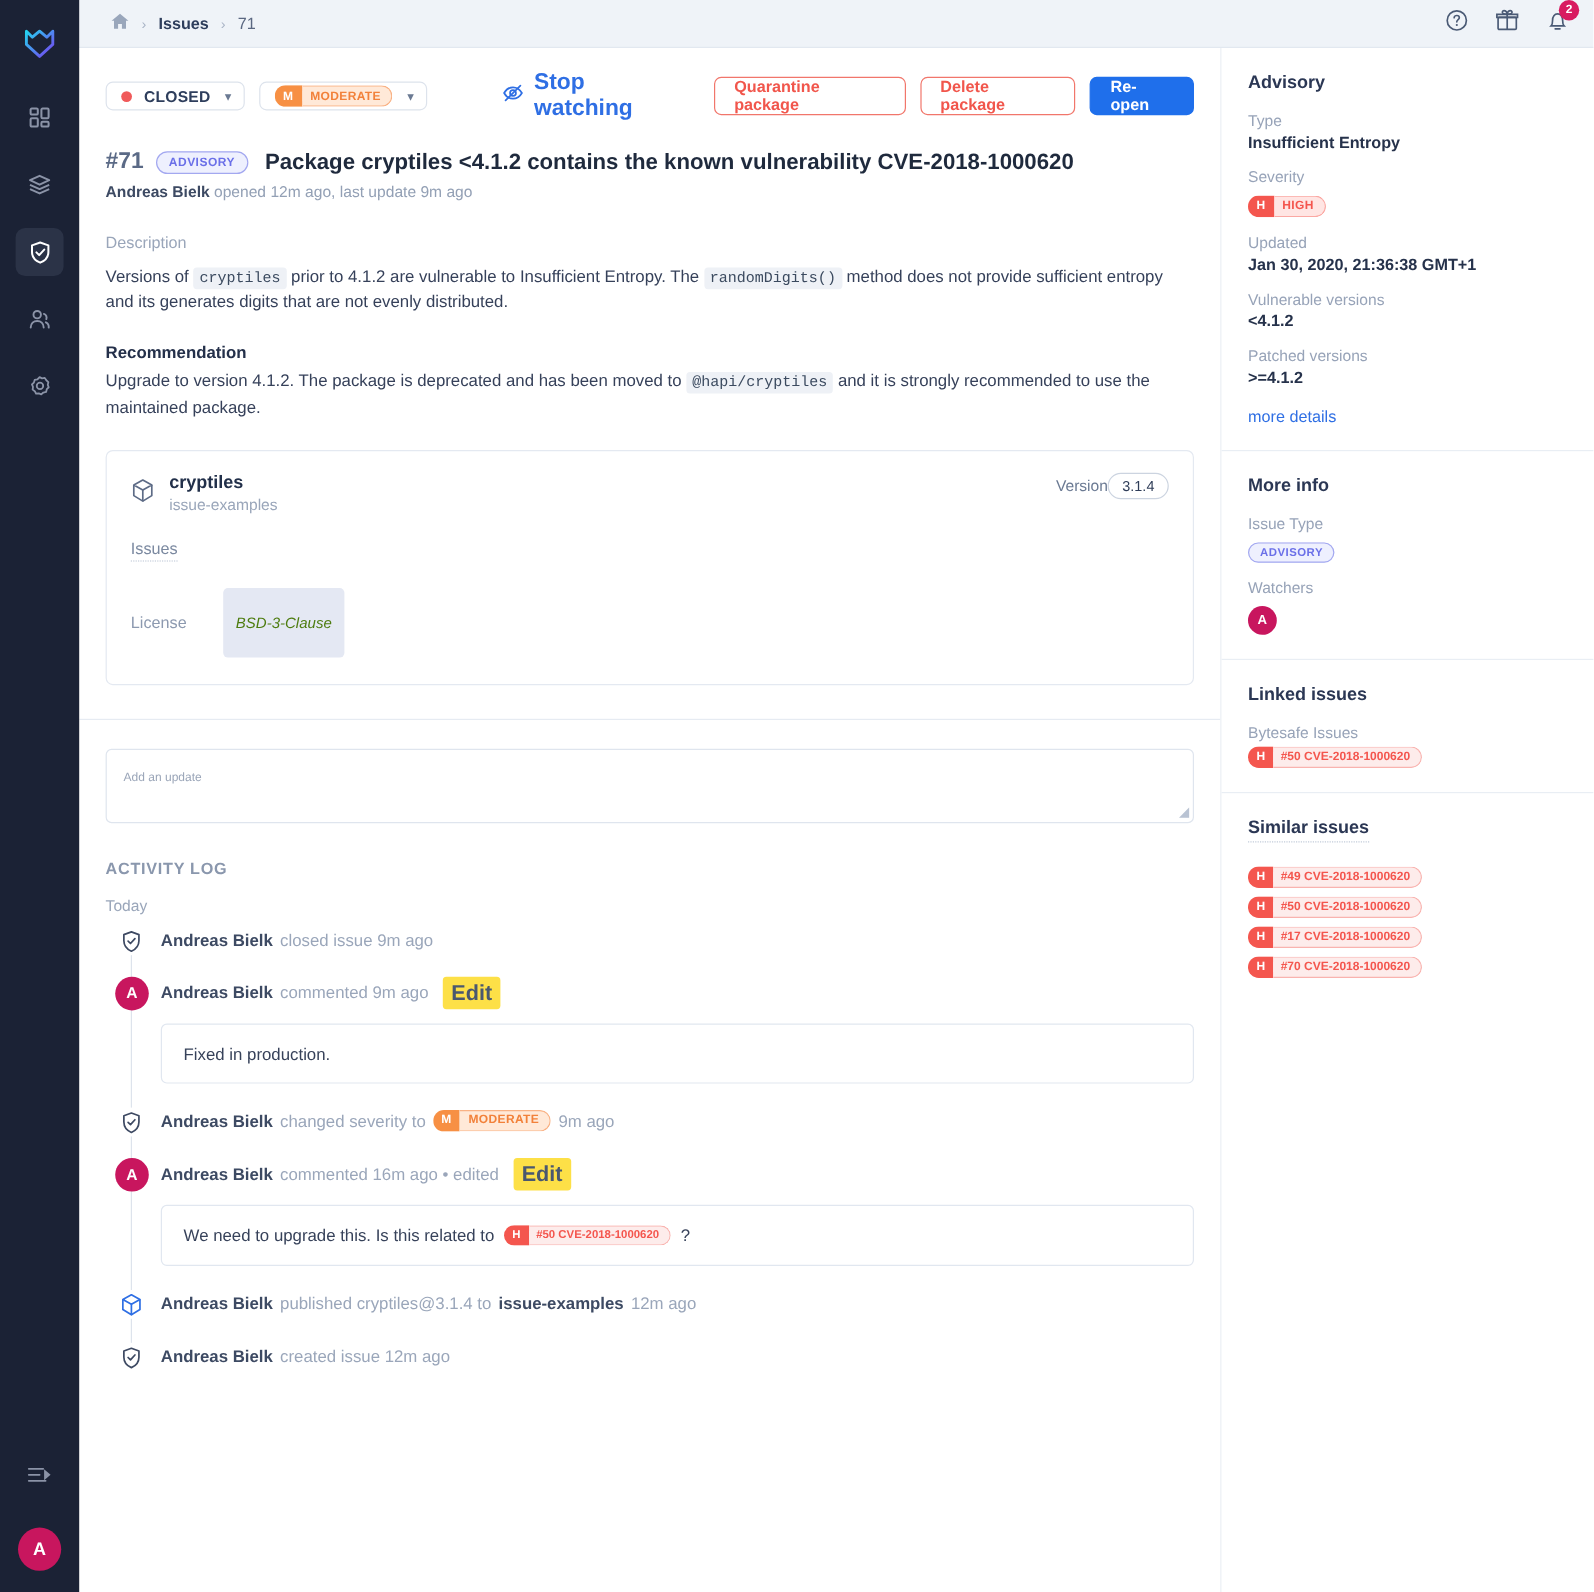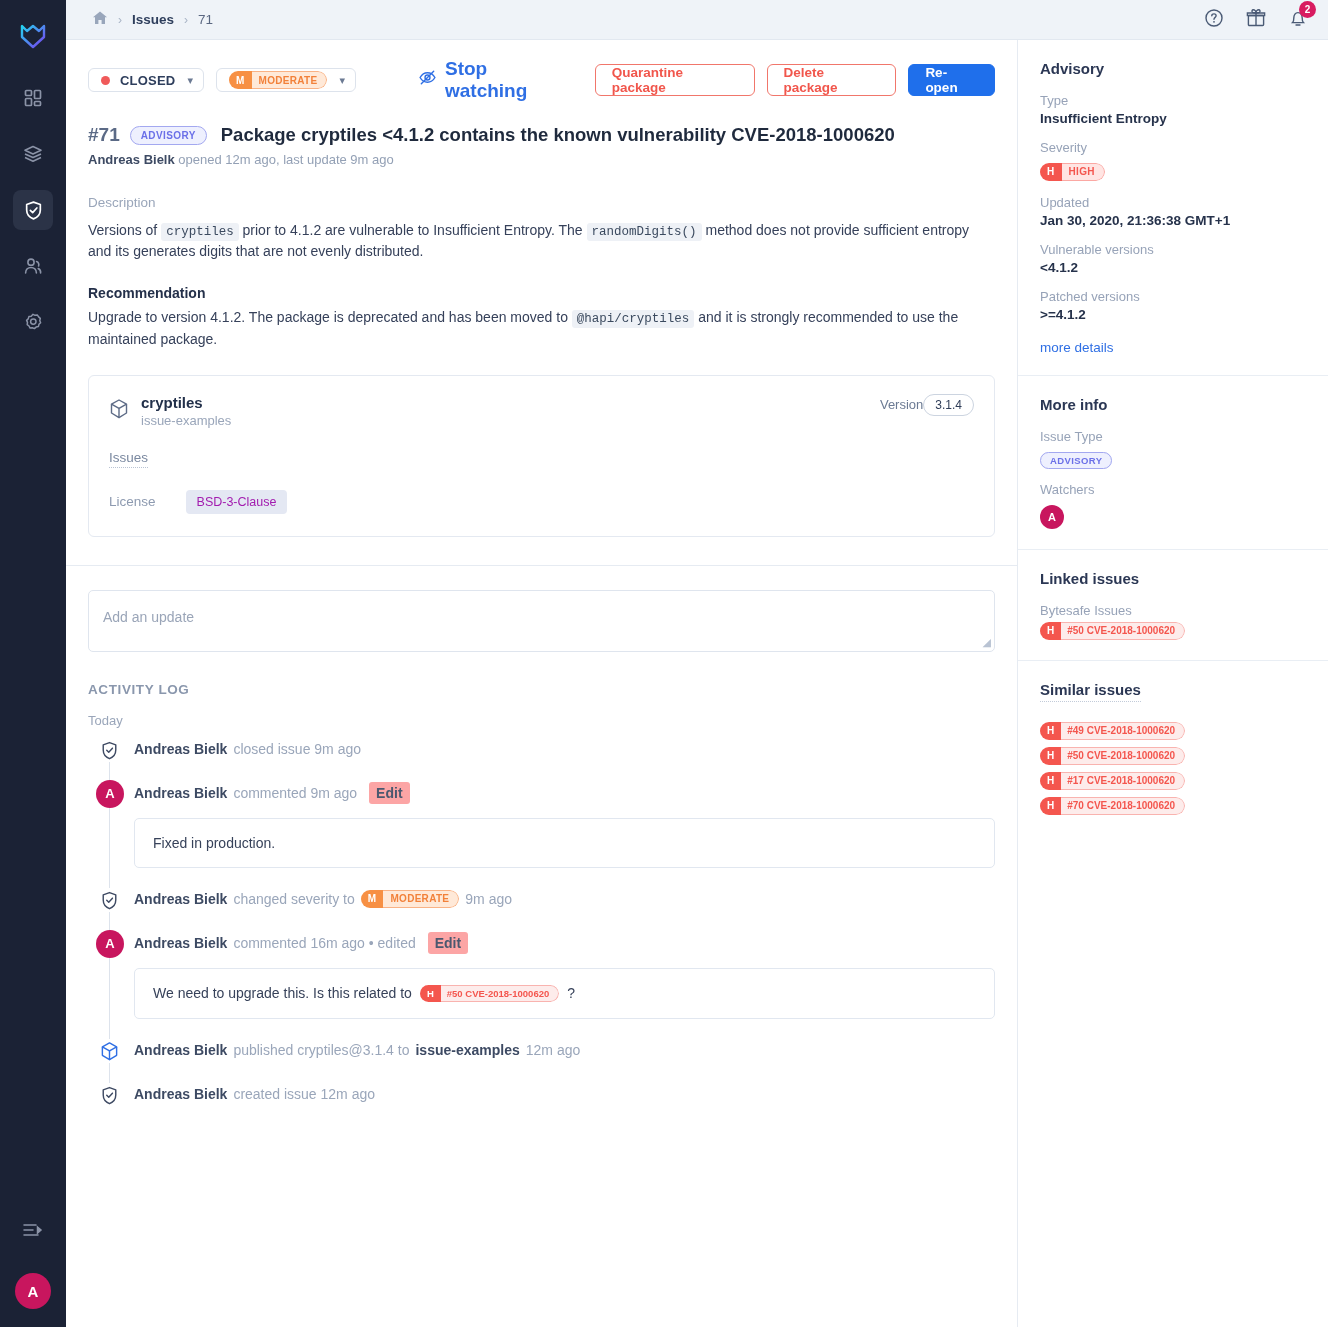--- a/index.html
+++ b/index.html
@@ -139,45 +139,45 @@
   .pkg-ver-chip {
     border:1px solid #ccd4e0; border-radius:999px; padding: 3px 11px;
     font-size: 12px; color:#2f3d58;
   }
   .pkg-issues {
     margin-top: 22px; font-size: 13.5px; color:#7b89a0;
     border-bottom: 1px dotted #b9c3d3; display:inline-block; padding-bottom:2px; cursor:pointer;
   }
   .pkg-lic-row { margin-top: 22px; display:flex; align-items:center; gap: 30px;}
   .pkg-lic-label { font-size: 13.5px; color:#8d9ab0; }
-  .lic-chip { background:#e4e8f3; color:#a21caf; border-radius: 4px; font-size:12.5px; padding:5px 11px; }
+  .lic-chip { background:#e4e8f3; color:#4d7c0f; border-radius: 4px; font-size:12.5px; padding:22px 11px;font-style:italic; }
 
   
   .divider-row { border-top: 1px solid #e6ebf2; margin: 28px -22px 0 -22px; }
   .update-box {
     margin: 24px 0 0 0; border: 1px solid #dfe5ee; border-radius: 5px;
     height: 62px; position: relative; background:#fff;
   }
-  .update-box .ph { position:absolute; top:18px; left:14px; color:#9aa5b8; font-size:14px;}
+  .update-box .ph { position:absolute; top:18px; left:14px; color:#9aa5b8; font-size:10px;}
   .resize-grip { position:absolute; right:3px; bottom:2px; color:#b9c3d3; font-size:11px; }
 
   .act-title { margin-top: 30px; font-size: 13.5px; letter-spacing: .6px; color:#8a97ad; font-weight:600;}
   .act-today { margin-top: 16px; font-size: 13px; color:#9aa6ba;}
 
   .timeline { margin-top: 8px; position: relative; padding-left: 0;}
   .tl-item { position: relative; padding-left: 46px; padding-bottom: 18px; }
   .tl-item::before {
     content:""; position:absolute; left:21px; top: 26px; bottom: -2px; width:1px; background:#dde3ec;
   }
   .tl-item.last::before { display:none; }
   .tl-icon { position:absolute; left: 8px; top: 2px; width:26px; height:26px; display:flex; align-items:center; justify-content:center;}
   .tl-avatar { position:absolute; left: 8px; top: 0px; width:28px; height:28px; border-radius:50%; background:#c8165e; color:#fff; font-size:13px; font-weight:600; display:flex; align-items:center; justify-content:center;}
   .tl-line { font-size: 14px; color:#9aa6ba; display:flex; align-items:center; gap:6px; flex-wrap:wrap; min-height: 26px;}
   .tl-line b { color:#3d4a63; font-weight:700;}
-  .edit-btn { color:#4a586f; font-weight:700; font-size:14px; background:#fca5a5; border-radius:3px; padding:3px 7px; cursor:pointer; margin-left:6px;}
+  .edit-btn { color:#4a586f; font-weight:700; font-size:18px; background:#fde047; border-radius:3px; padding:3px 7px; cursor:pointer; margin-left:6px;}
   .comment-box {
     margin-top: 12px; border:1px solid #e1e7f0; border-radius:5px;
     padding: 16px 18px; font-size: 14px; color:#37425a; min-height: 50px;
     display:flex; align-items:center; gap:8px; flex-wrap:wrap;
   }
   .issue-chip {
     display:inline-flex; align-items:stretch; border-radius: 999px; overflow:hidden;
     height: 17px; font-size: 9.5px; font-weight: 700;
   }
   .issue-chip .lt { background:#f4564e; color:#fff; padding:0 7px; display:flex; align-items:center;}

